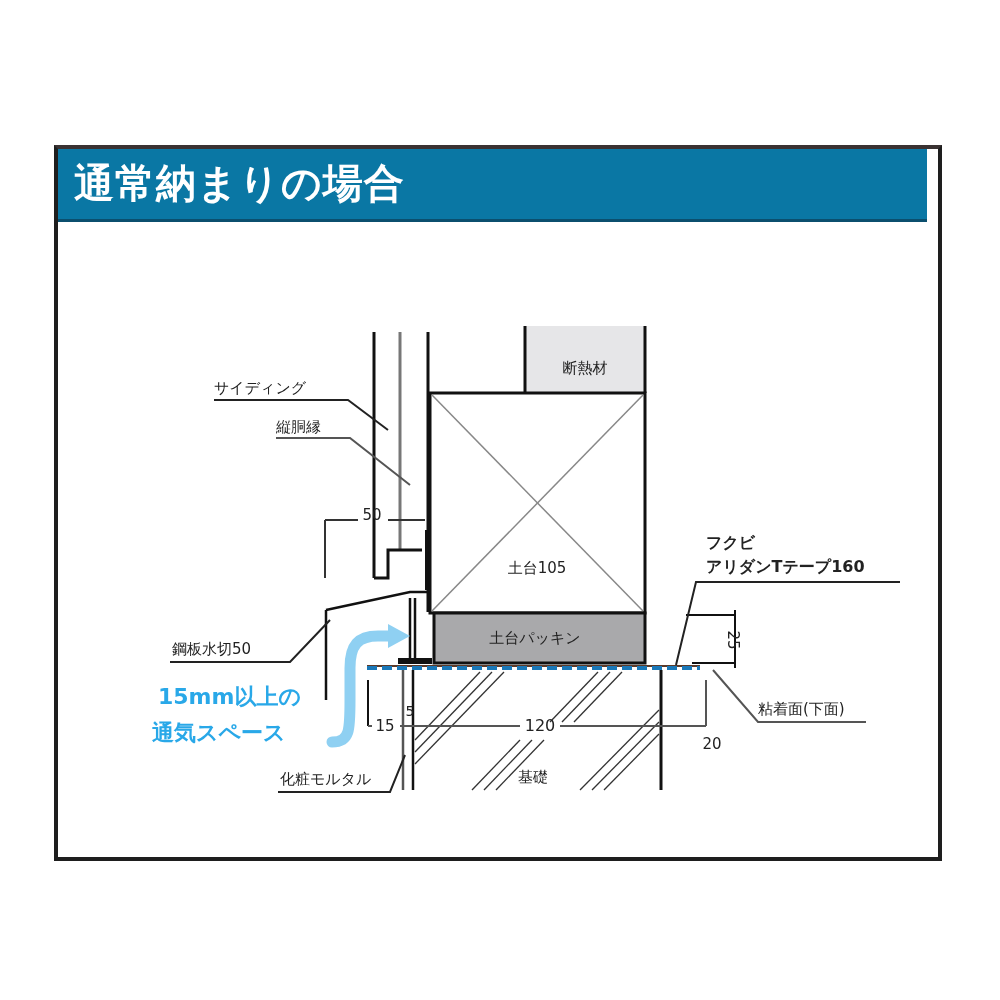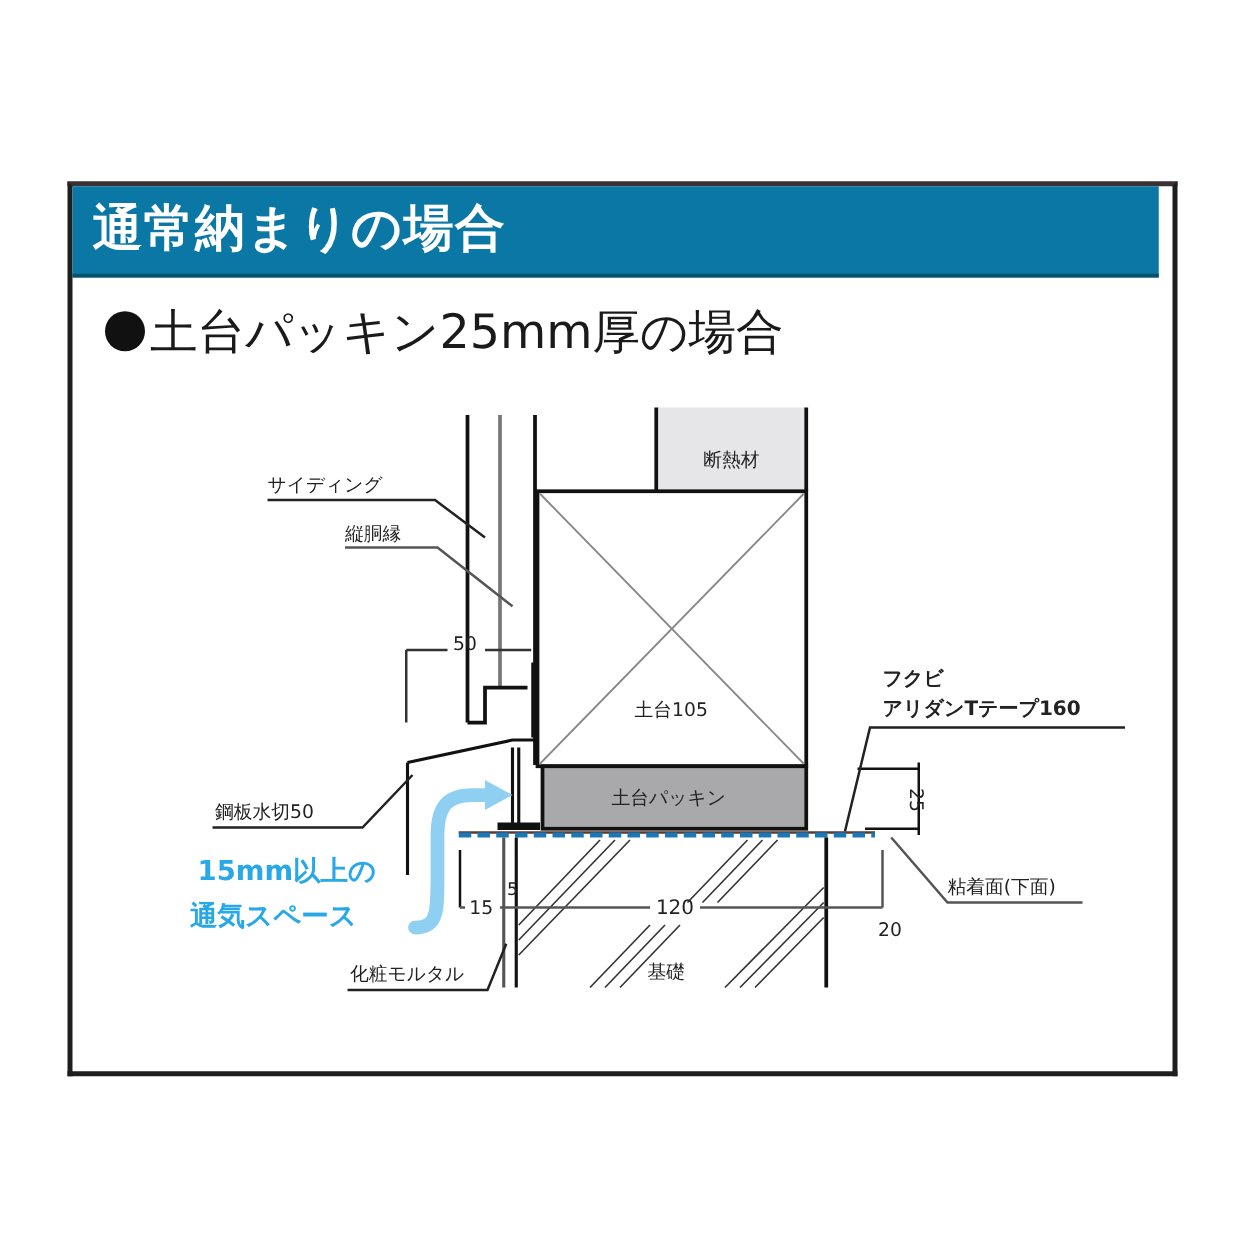--- a/index.html
+++ b/index.html
@@ -18,21 +18,20 @@
   svg.diagram { position: absolute; left: 0; top: 0; }
   .lbl { font-family: "DejaVu Sans", sans-serif; fill: #222; }
 </style>
 </head>
 <body>
 
 <div class="frame">
   <div class="header">
     <div class="header-title">通常納まりの場合</div>
   </div>
-  <div class="subtitle"><span class="bullet"></span><span>土台パッキン25mm厚の場合</span></div>
 </div>
 
 <svg class="diagram" width="1000" height="1000" viewBox="0 0 1000 1000">
 
   <g stroke="#111" fill="none">
     <line x1="374" y1="332" x2="374" y2="578" stroke-width="3"></line>
     <line x1="400" y1="332" x2="400" y2="550" stroke-width="3" stroke="#777"></line>
     <line x1="428" y1="332" x2="428" y2="612" stroke-width="3"></line>
 
     <polyline points="374,578 388,578 388,550 422,550" stroke-width="3"></polyline>

